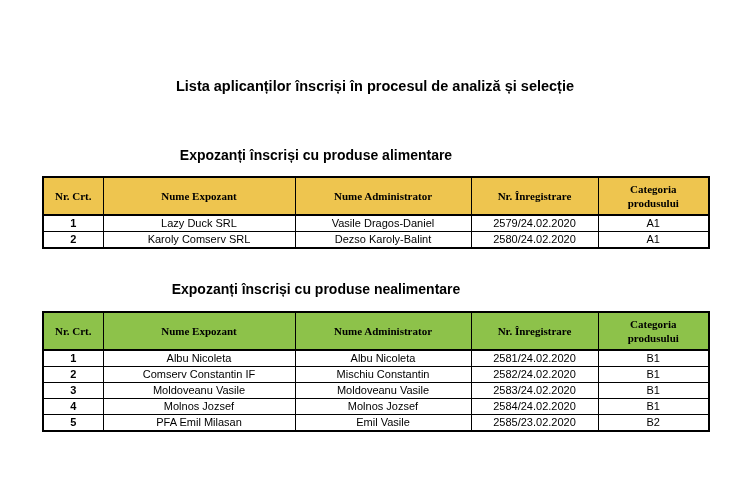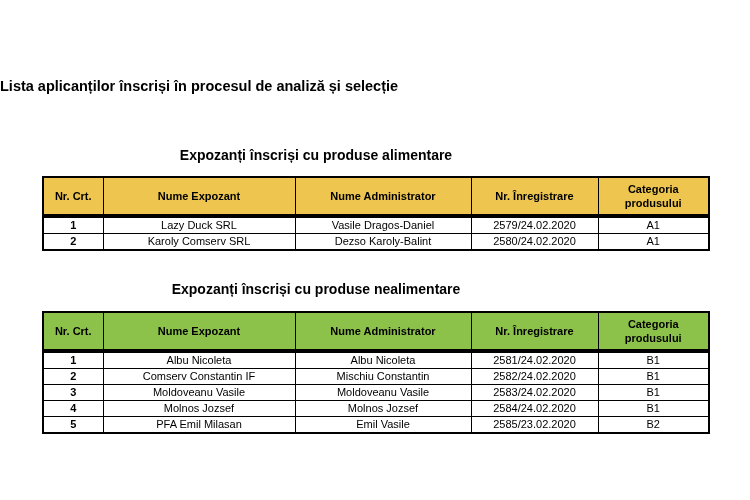--- a/index.html
+++ b/index.html
@@ -7,21 +7,21 @@
     width: 750px; height: 500px;
     background: #ffffff;
     font-family: "Liberation Sans", sans-serif;
     color: #000;
     overflow: hidden;
   }
   .page { position: relative; width: 750px; height: 500px; background: #fff; }
 
   .doc-title {
     position: absolute; left: 0; width: 750px;
-    font-weight: bold; font-size: 14.5px; line-height: 20px;
+    text-align: center; font-weight: bold; font-size: 14.5px; line-height: 20px;
     white-space: nowrap;
   }
   .title-line1 { top: 76px; }
   .title-line2 { top: 96px; }
 
   .section-heading {
     position: absolute; left: 0; width: 632px;
     text-align: center; font-weight: bold; font-size: 14px;
     white-space: nowrap;
   }
@@ -36,21 +36,21 @@
   }
   .table-1 { top: 176px; }
   .table-2 { top: 311px; }
 
   table.applicants th {
     border: 1px solid #000;
     font-size: 11px; font-weight: bold;
     height: 36px; line-height: 14px;
     padding: 0 9px; text-align: center; vertical-align: middle;
   }
-  table.applicants thead tr { border-bottom: 4px solid #000000; }
+  table.applicants thead tr { border-bottom: 2px solid #000000; font-family: Liberation Serif, serif; }
   table.applicants td {
     border: 1px solid #000;
     font-size: 11px; font-weight: normal;
     height: 15px; line-height: 15px;
     padding: 0 2px; text-align: center; vertical-align: middle;
     white-space: nowrap; overflow: hidden;
   }
   table.applicants td:first-child { font-weight: bold; }
 
   col.c-nr       { width: 60px;  }

